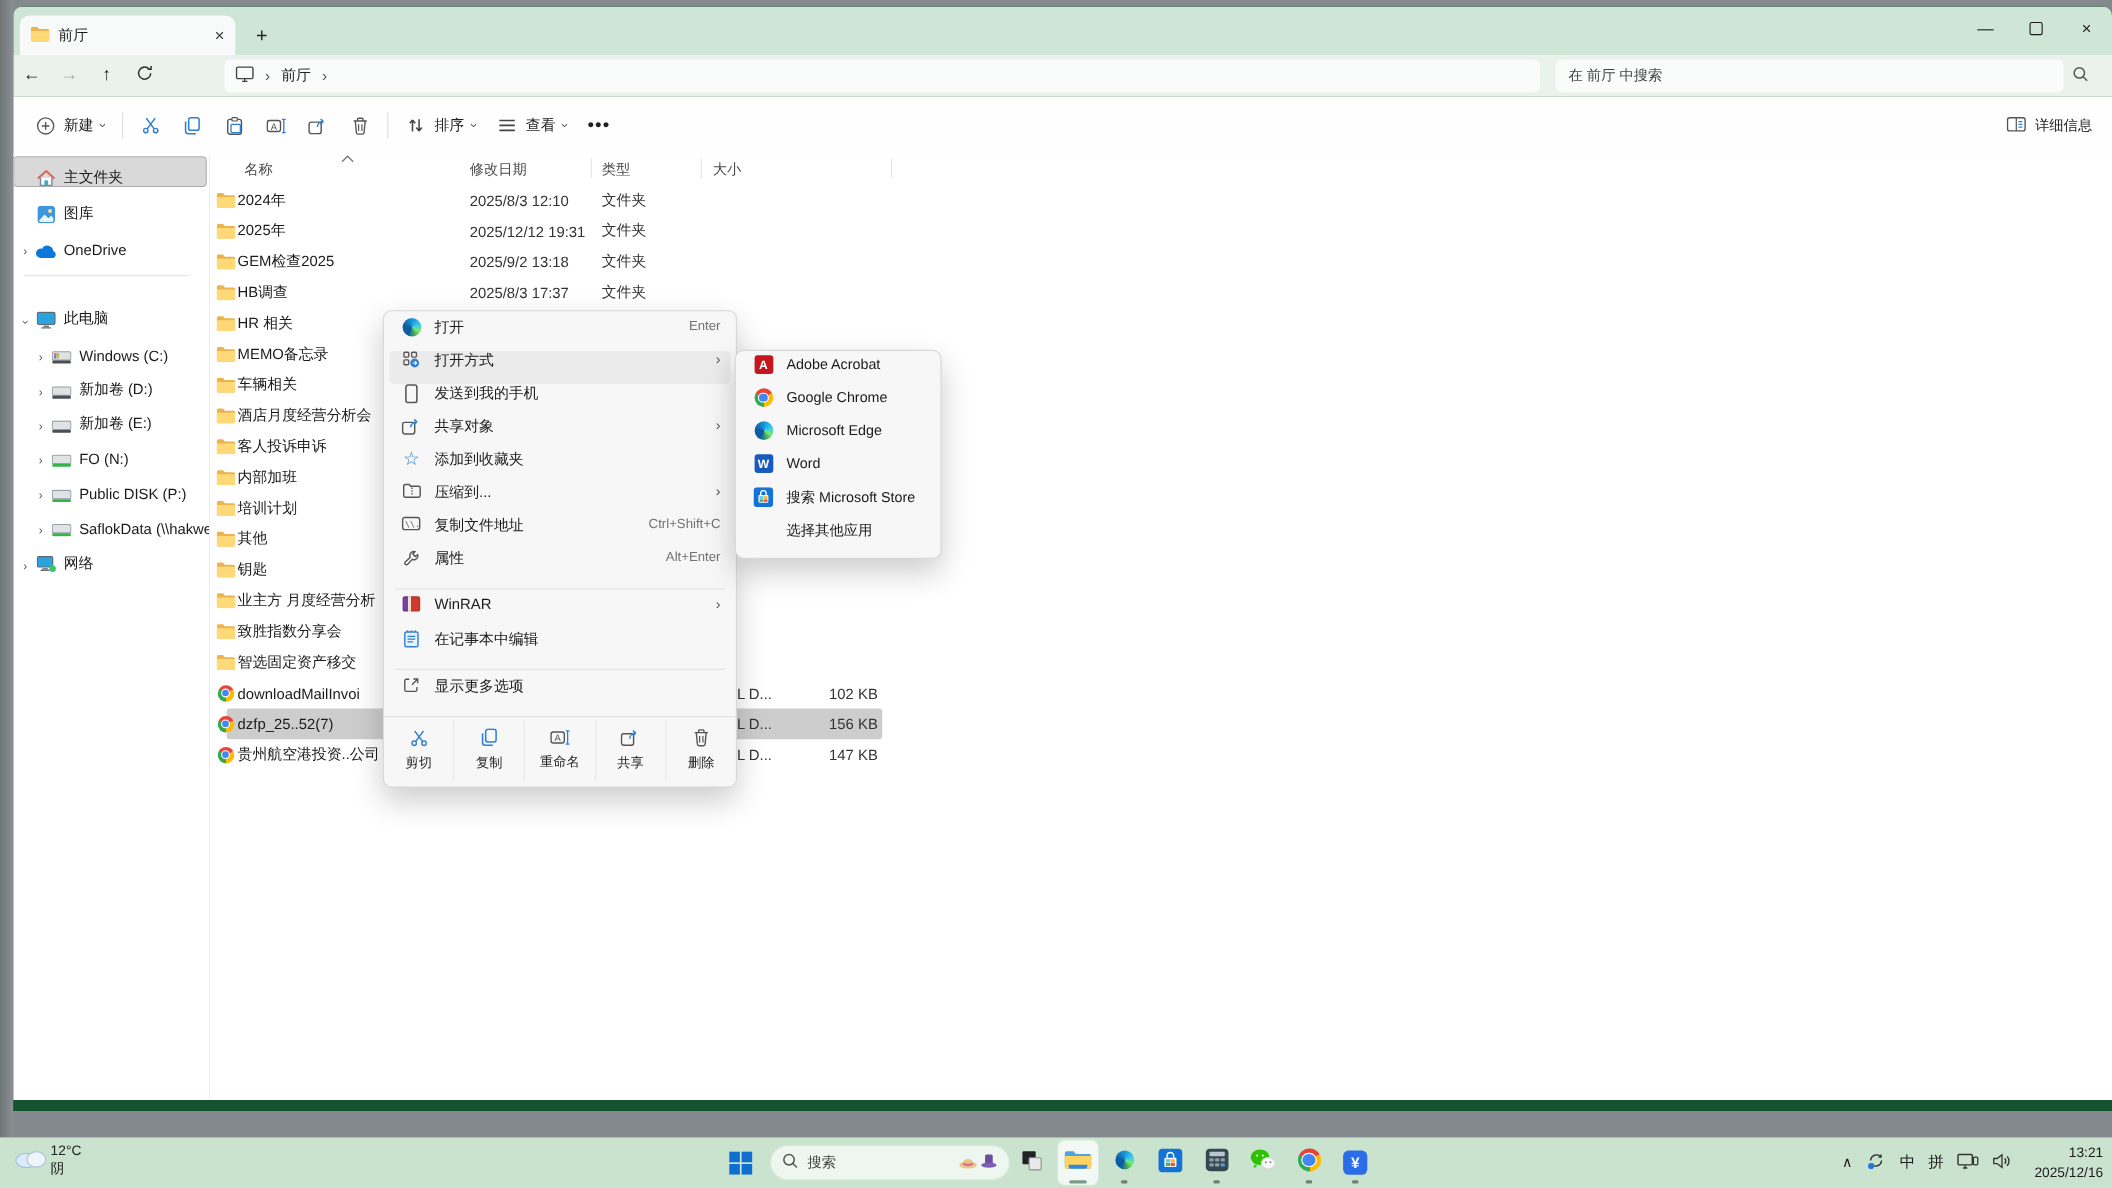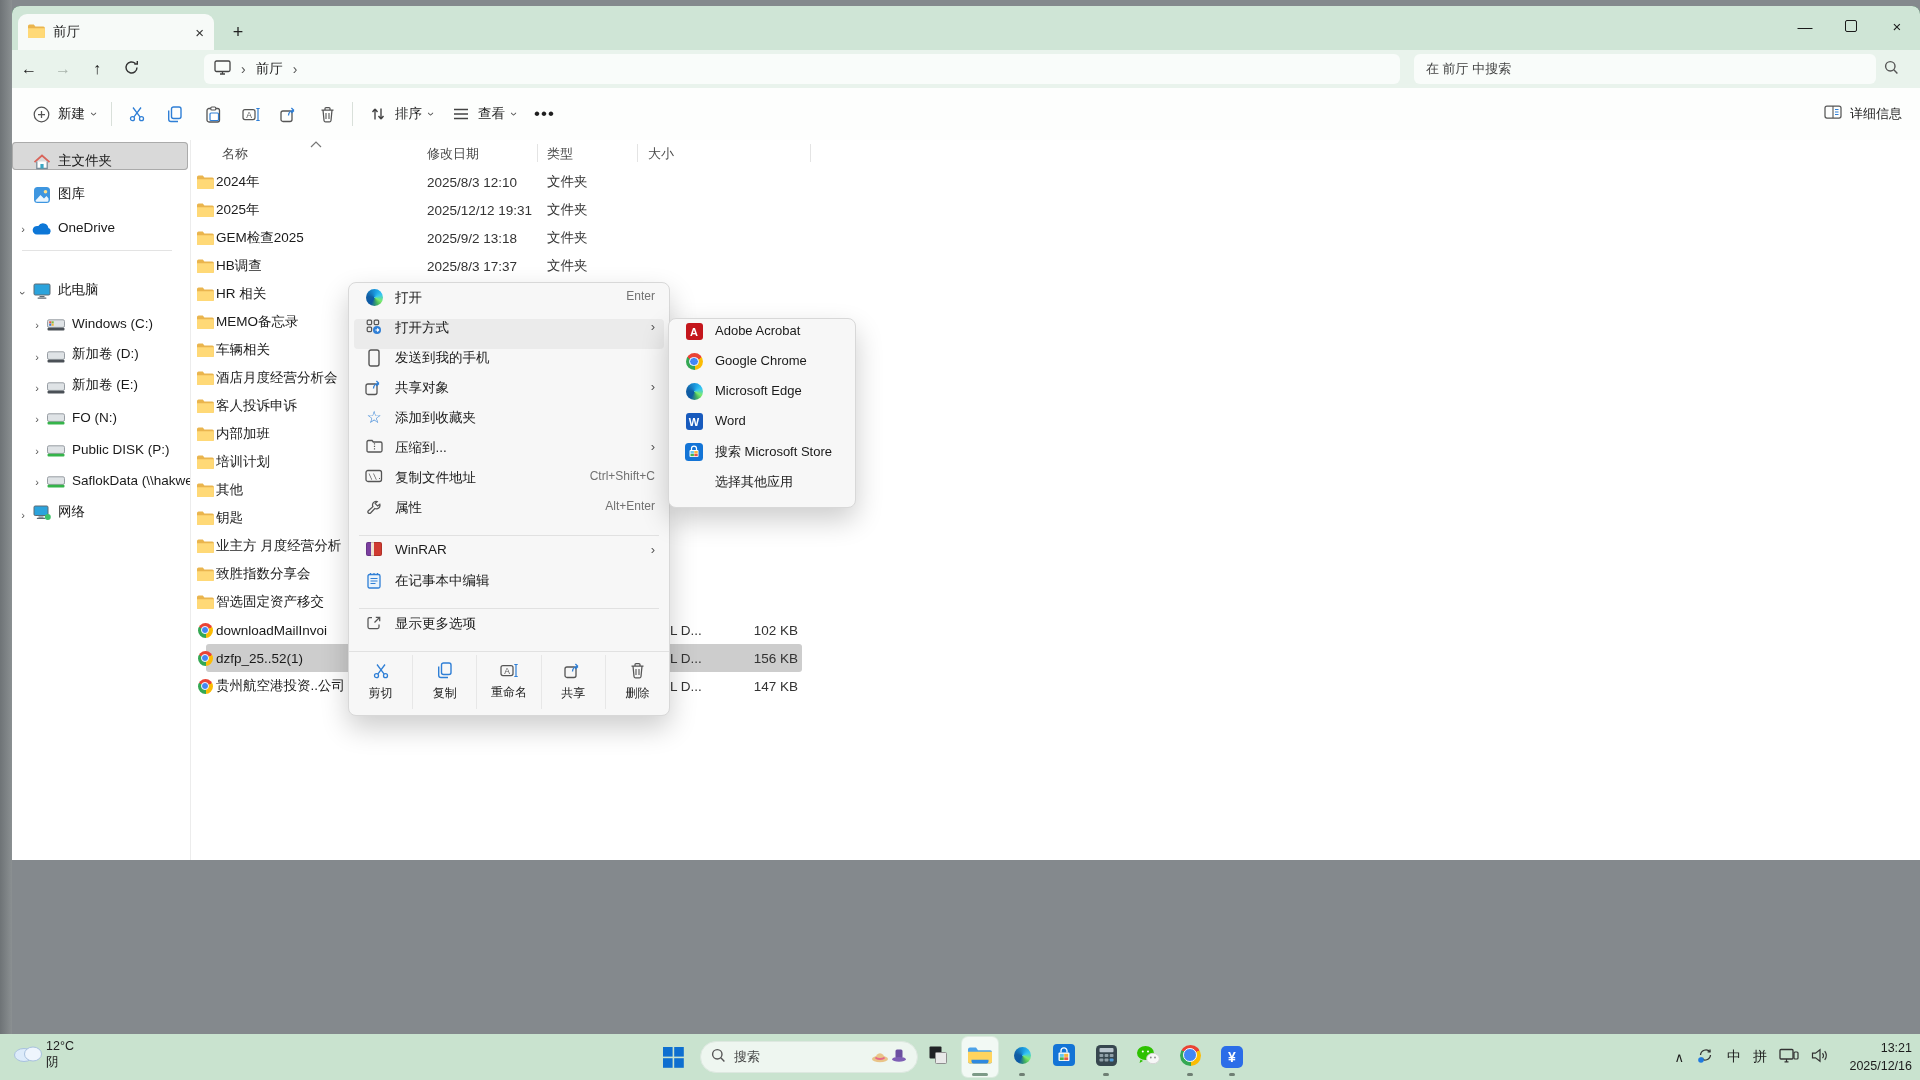--- a/index.html
+++ b/index.html
@@ -2,21 +2,21 @@
 <html><head>
 <meta charset="utf-8">
 <style>
   html,body{margin:0;padding:0}
   body{width:1920px;height:1080px;overflow:hidden;font-family:"Liberation Sans","DejaVu Sans",sans-serif;
        color:#1a1a1a;background:#84898d;-webkit-font-smoothing:antialiased}
   .abs{position:absolute}
   .desktop{position:relative;width:1920px;height:1080px}
   .sliver{left:0;top:0;width:12px;height:1034px;background:linear-gradient(90deg,#6e7376,#8b9092)}
   
-  .window{left:12px;top:6px;width:1908px;height:854px;background:#14532d;border-radius:8px 8px 0 0;overflow:hidden}
+  .window{left:12px;top:6px;width:1908px;height:1004px;background:#14532d;border-radius:8px 8px 0 0;overflow:hidden}
   .tabbar{left:0;top:0;width:1908px;height:44px;background:#cfe5d6}
   .tab{left:6px;top:8px;width:196px;height:36px;background:#f7faf8;border-radius:9px 9px 0 0;
        display:flex;align-items:center;padding:0 10px;box-sizing:border-box;font-size:13.5px}
   .tab .ttl{flex:1;margin-left:8px}
   .tabclose{color:#333;font-size:15px;cursor:default}
   .newtab{left:212px;top:12px;width:28px;height:28px;display:flex;align-items:center;justify-content:center;font-size:18px;color:#222}
   .wincontrols{right:0;top:0;height:40px;display:flex}
   .wc{width:46px;height:40px;display:flex;align-items:center;justify-content:center;font-size:15px;color:#1a1a1a}
   .wc .maxbox{width:10px;height:10px;border:1.2px solid #1a1a1a;border-radius:2px}
   .addressbar{left:0;top:44px;width:1908px;height:38px;background:#e9f3ec;display:flex;align-items:center}
@@ -28,21 +28,21 @@
   .searchfield{left:1402px;top:48px;width:462px;height:30px;background:#f9fcfa;border-radius:6px;
                display:flex;align-items:center;padding:4px 12px;box-sizing:border-box;font-size:13px;color:#444}
   .searchglyph{left:1872px;top:54px}
   
   .toolbar{left:0;top:82px;width:1908px;height:52px;background:#fdfefd;border-bottom:1px solid #dde4df;
            display:flex;align-items:center;font-size:13.5px;color:#1f1f1f}
   .tbtn{display:flex;align-items:center;gap:7px;padding:0 9px;height:36px;border-radius:5px}
   .tbicon{display:flex;align-items:center;justify-content:center;width:20px}
   .tbsep{width:1px;height:24px;background:#d9e0da;margin:0 6px}
   .caret{font-size:12px;color:#555;display:inline-block;transform:rotate(90deg)}
-  .tb-details{position:absolute;right:18px;display:flex;align-items:flex-start;gap:8px;font-size:13px}
+  .tb-details{position:absolute;right:18px;display:flex;align-items:flex-end;gap:8px;font-size:13px}
   
   .bodyarea{left:0;top:134px;width:1908px;height:860px;background:#fff}
   .sidebar{left:0;top:0;width:178px;height:860px;border-right:1px solid #ececec}
   .sbitem{position:absolute;left:0;width:172px;height:28px;display:flex;align-items:flex-end;font-size:13.5px;border-radius:4px}
   .sbitem.sel{background:#d9d9d9;box-shadow:0 0 0 1px #ababab inset}
   .sbchev{width:14px;text-align:center;font-size:11px;color:#555}
   .sbchev.exp{transform:rotate(90deg)}
   .sbicon{width:24px;display:flex;justify-content:center;align-items:center}
   .sblabel{margin-left:4px;white-space:nowrap;overflow:hidden;max-width:118px}
   .sbdivider{position:absolute;left:10px;width:150px;height:1px;background:#e3e3e3}
@@ -571,21 +571,21 @@
               </div>
               <div class="fcell fc-name">downloadMailInvoi</div>
               <div class="fcell fc-type">Microsoft Edge HTML D...</div>
               <div class="fcell fc-size">102 KB</div>
             </div>
             <div class="frow sel" style="top:504px">
               <div class="frowbg"></div>
               <div class="fcell fc-icon">
                 <span class="chrome-ball"></span>
               </div>
-              <div class="fcell fc-name">dzfp_25..52(1)</div>
+              <div class="fcell fc-name">dzfp_25..52(7)</div>
               <div class="fcell fc-type">Microsoft Edge HTML D...</div>
               <div class="fcell fc-size">156 KB</div>
             </div>
             <div class="frow" style="top:532px">
               <div class="frowbg"></div>
               <div class="fcell fc-icon">
                 <span class="chrome-ball"></span>
               </div>
               <div class="fcell fc-name">贵州航空港投资..公司</div>
               <div class="fcell fc-type">Microsoft Edge HTML D...</div>

